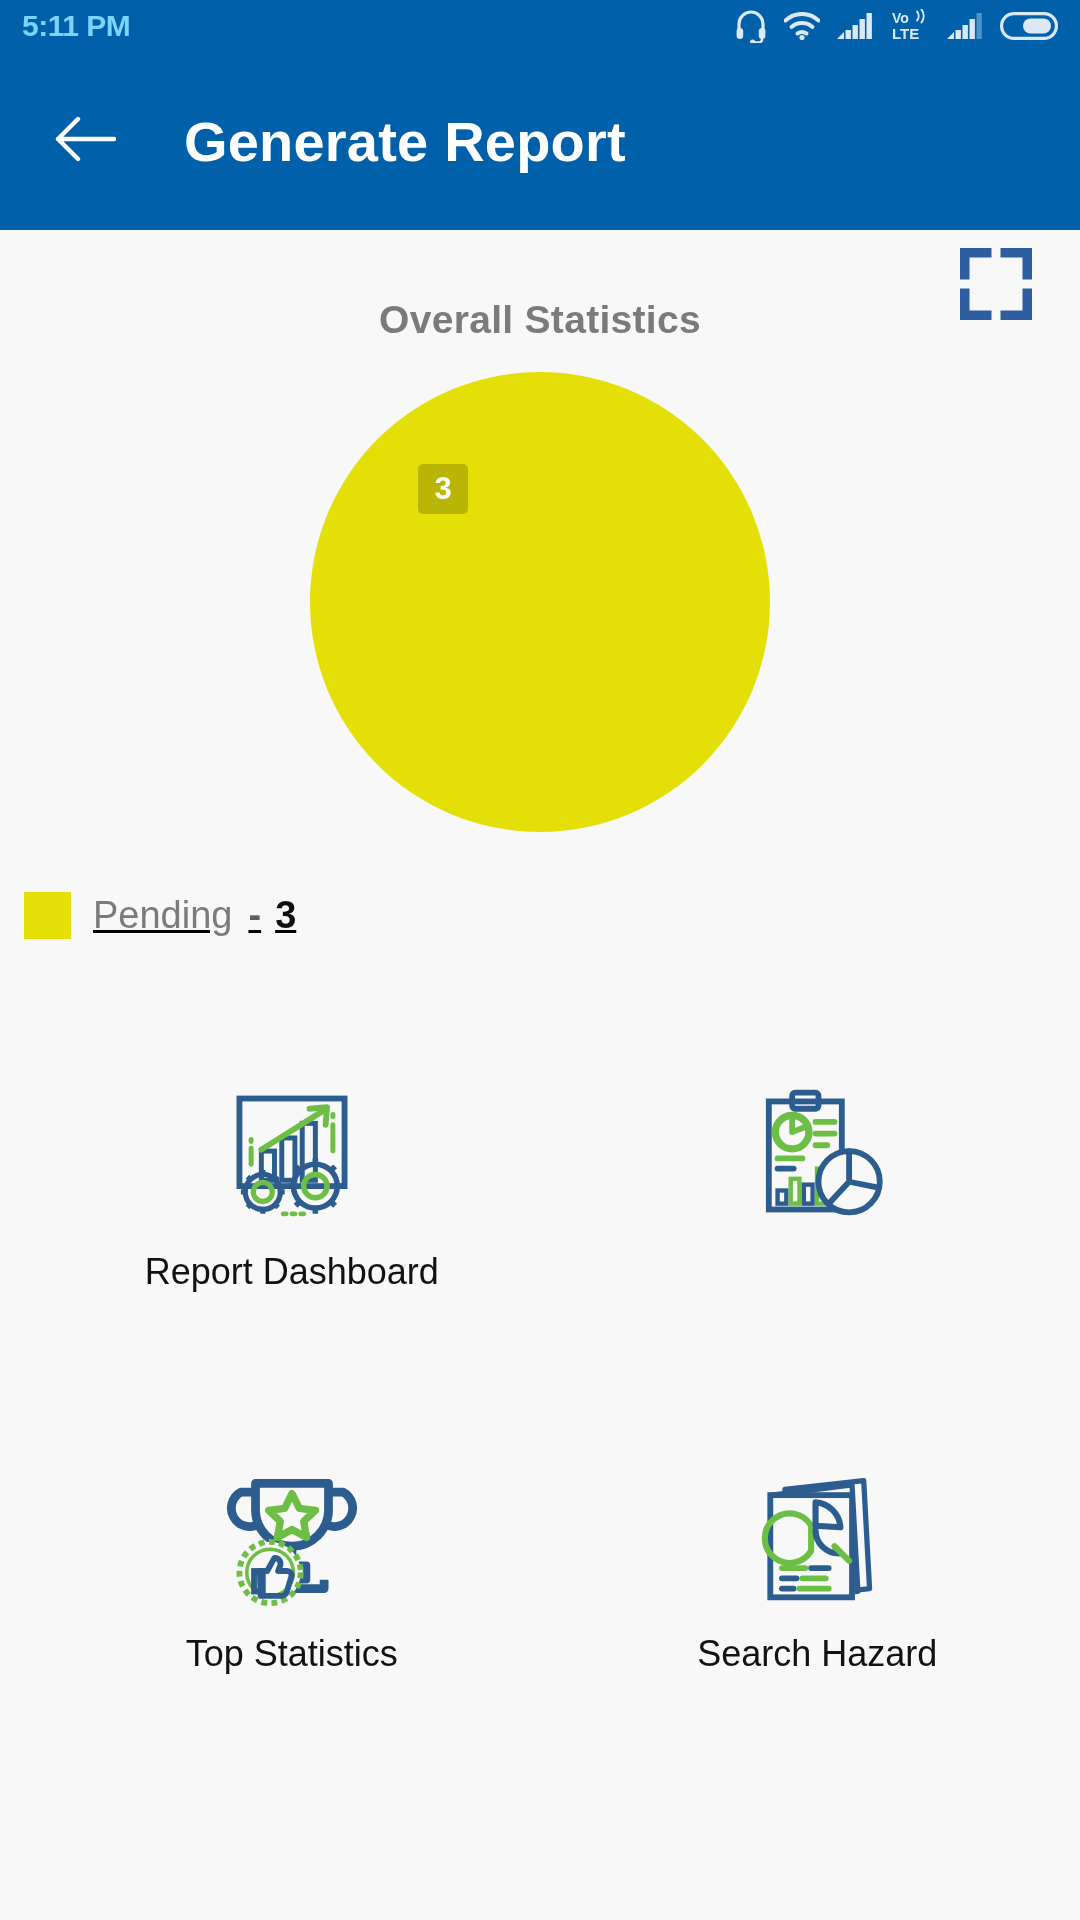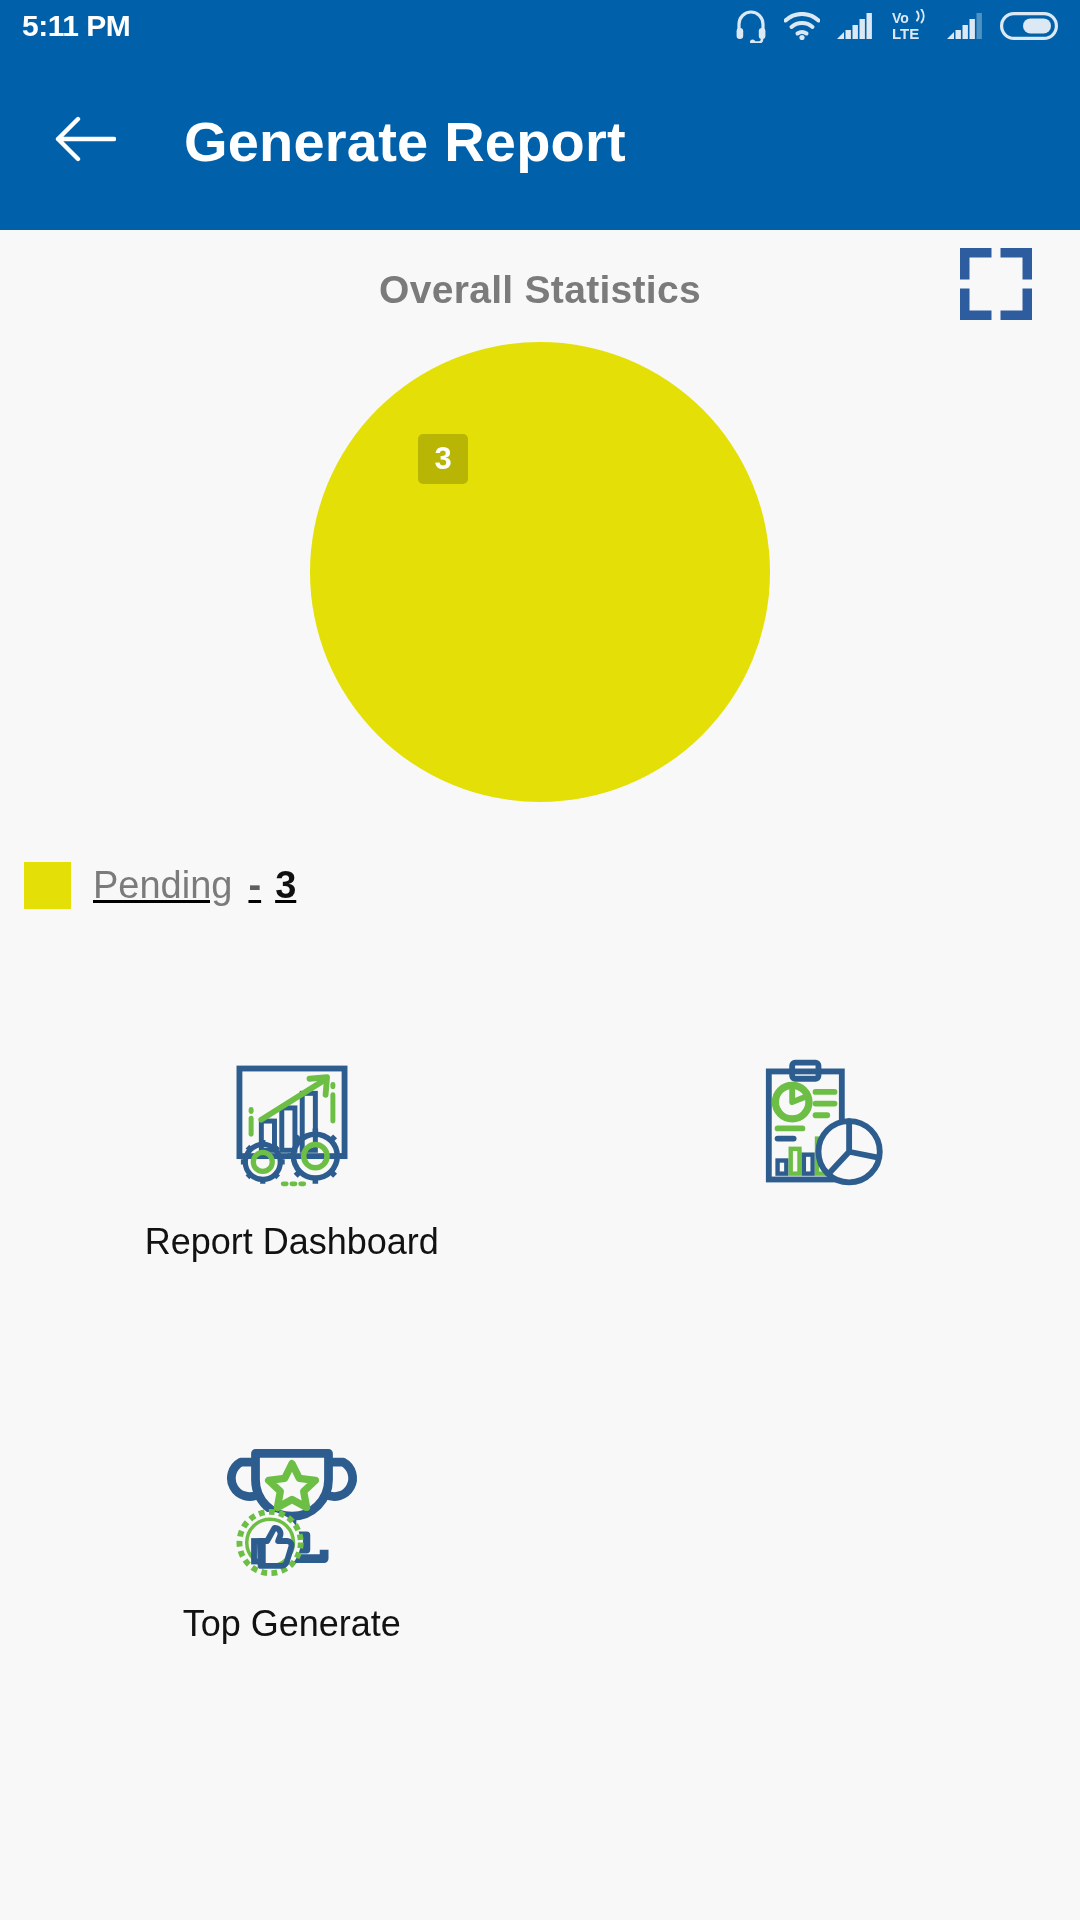--- a/index.html
+++ b/index.html
@@ -14,21 +14,21 @@
   .status-bar{
     position:relative;
     height:52px;
     background:#0060A9;
     display:flex;
     align-items:center;
     justify-content:space-between;
     padding:0 22px 0 22px;
   }
   .status-clock{
-    color:#ffffff;
+    color:#7dd3fc;
     font-size:30px;
     font-weight:700;
     letter-spacing:-0.5px;
     line-height:1;
   }
   .status-icons{
     display:flex;
     align-items:center;
     gap:17px;
     justify-content:space-between;
@@ -61,20 +61,21 @@
   .chart-section{
     position:relative;
     padding-top:38px;
   }
   .chart-title{
     text-align:center;
     color:#7b7b7b;
     font-size:39px;
     font-weight:700;
     letter-spacing:0.3px;
+    margin-top:30px;
   }
   .expand-btn{
     position:absolute;
     top:18px;
     right:48px;
     width:72px; height:72px;
     cursor:pointer;
   }
   .pie-wrap{
     position:relative;
@@ -328,17 +329,37 @@
         <path d="M50 57 V70" stroke="#2d5d8e" stroke-width="6"></path>
         <path d="M40 70 H60 V80 H40 Z" fill="none" stroke="#2d5d8e" stroke-width="5" stroke-linejoin="round"></path>
         <path d="M33 86 H72 V80" fill="none" stroke="#2d5d8e" stroke-width="6" stroke-linejoin="round"></path>
         <path d="M50 21 l5 10 11 1.5 -8 7.5 2 11 -10 -5.5 -10 5.5 2 -11 -8 -7.5 11 -1.5 Z" fill="none" stroke="#6cbe45" stroke-width="5" stroke-linejoin="round"></path>
         <circle cx="35" cy="75" r="21" fill="#f8f8f8" stroke="#6cbe45" stroke-width="4" stroke-dasharray="4 3"></circle>
         <circle cx="35" cy="75" r="16" fill="none" stroke="#6cbe45" stroke-width="2.4"></circle>
         <path d="M28 74 h5 l5 -9 a4 4 0 0 1 4 5 l-1.5 4 h6 a3 3 0 0 1 3 4 l-3 10 a4 4 0 0 1 -4 3 h-14 Z" fill="none" stroke="#2d5d8e" stroke-width="4" stroke-linejoin="round"></path>
         <rect x="24" y="74" width="6" height="14" fill="none" stroke="#2d5d8e" stroke-width="4"></rect>
       </svg>
     </div>
-    <div class="grid-label">Top Generate</div>
-  </div>
-
+    <div class="grid-label">Top Statistics</div>
+  </div>
+
+  <div class="grid-item">
+    <div class="grid-icon">
+      <svg width="146" height="146" viewBox="0 0 100 100">
+        <path d="M28 18 L82 12 L86 86 L33 92 Z" fill="#f8f8f8" stroke="#2d5d8e" stroke-width="3.6" stroke-linejoin="round"></path>
+        <path d="M19 22 L74 15 L78 88 L24 92 Z" fill="#f8f8f8" stroke="#2d5d8e" stroke-width="3.6" stroke-linejoin="round"></path>
+        <rect x="18" y="22" width="56" height="70" fill="#f8f8f8" stroke="#2d5d8e" stroke-width="4"></rect>
+        <path d="M46 60 a17 17 0 1 1 0 -17 H46 Z" fill="none" stroke="#6cbe45" stroke-width="4.2" stroke-linejoin="round"></path>
+        <path d="M49 43 V27 a18 18 0 0 1 17 17 Z" fill="none" stroke="#2d5d8e" stroke-width="4.2" stroke-linejoin="round"></path>
+        <path d="M49 46 a16 16 0 0 0 16 16" fill="none" stroke="#2d5d8e" stroke-width="4.2" stroke-linecap="round"></path>
+        <path d="M62 57 L72 67" stroke="#6cbe45" stroke-width="4.2" stroke-linecap="round"></path>
+        <path d="M26 72 H42" stroke="#6cbe45" stroke-width="4" stroke-linecap="round"></path>
+        <path d="M46 72 H58" stroke="#2d5d8e" stroke-width="4" stroke-linecap="round"></path>
+        <path d="M26 79 H36" stroke="#2d5d8e" stroke-width="4" stroke-linecap="round"></path>
+        <path d="M40 79 H56" stroke="#6cbe45" stroke-width="4" stroke-linecap="round"></path>
+        <path d="M26 86 H34" stroke="#2d5d8e" stroke-width="4" stroke-linecap="round"></path>
+        <path d="M38 86 H58" stroke="#6cbe45" stroke-width="4" stroke-linecap="round"></path>
+      </svg>
+    </div>
+    <div class="grid-label">Search Hazard</div>
+  </div>
 
 </div>
 
 </body></html>

